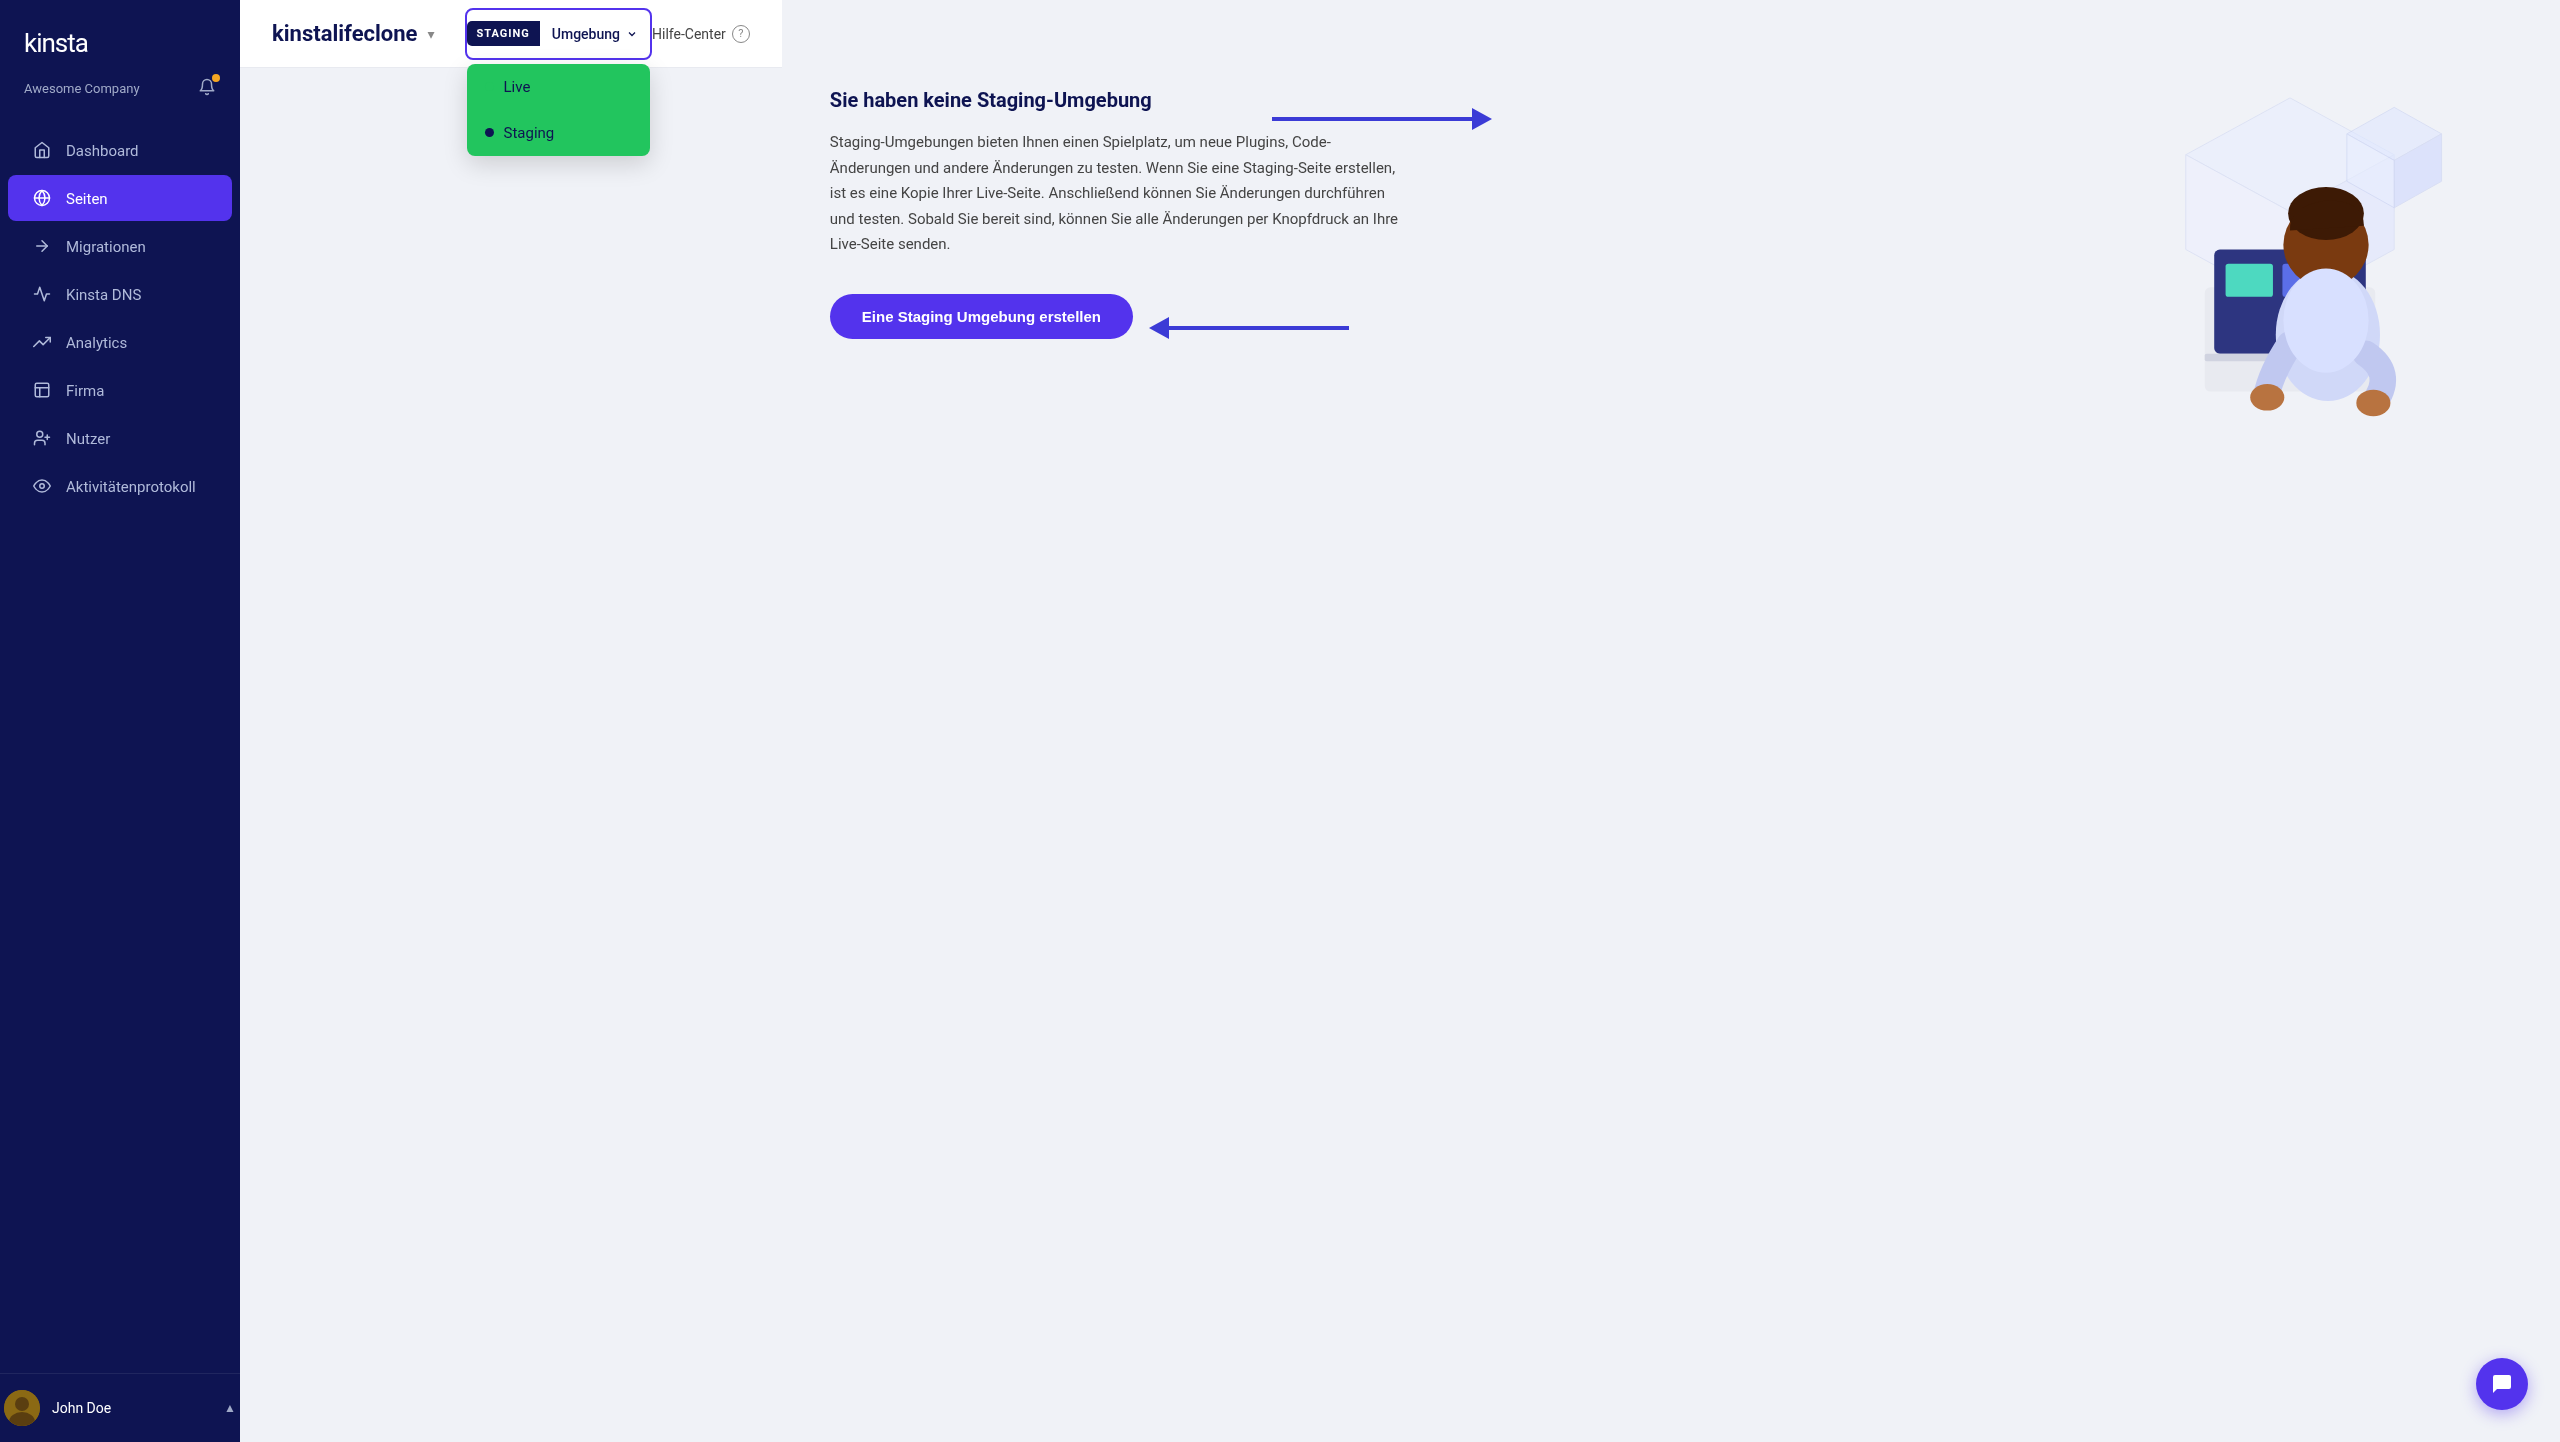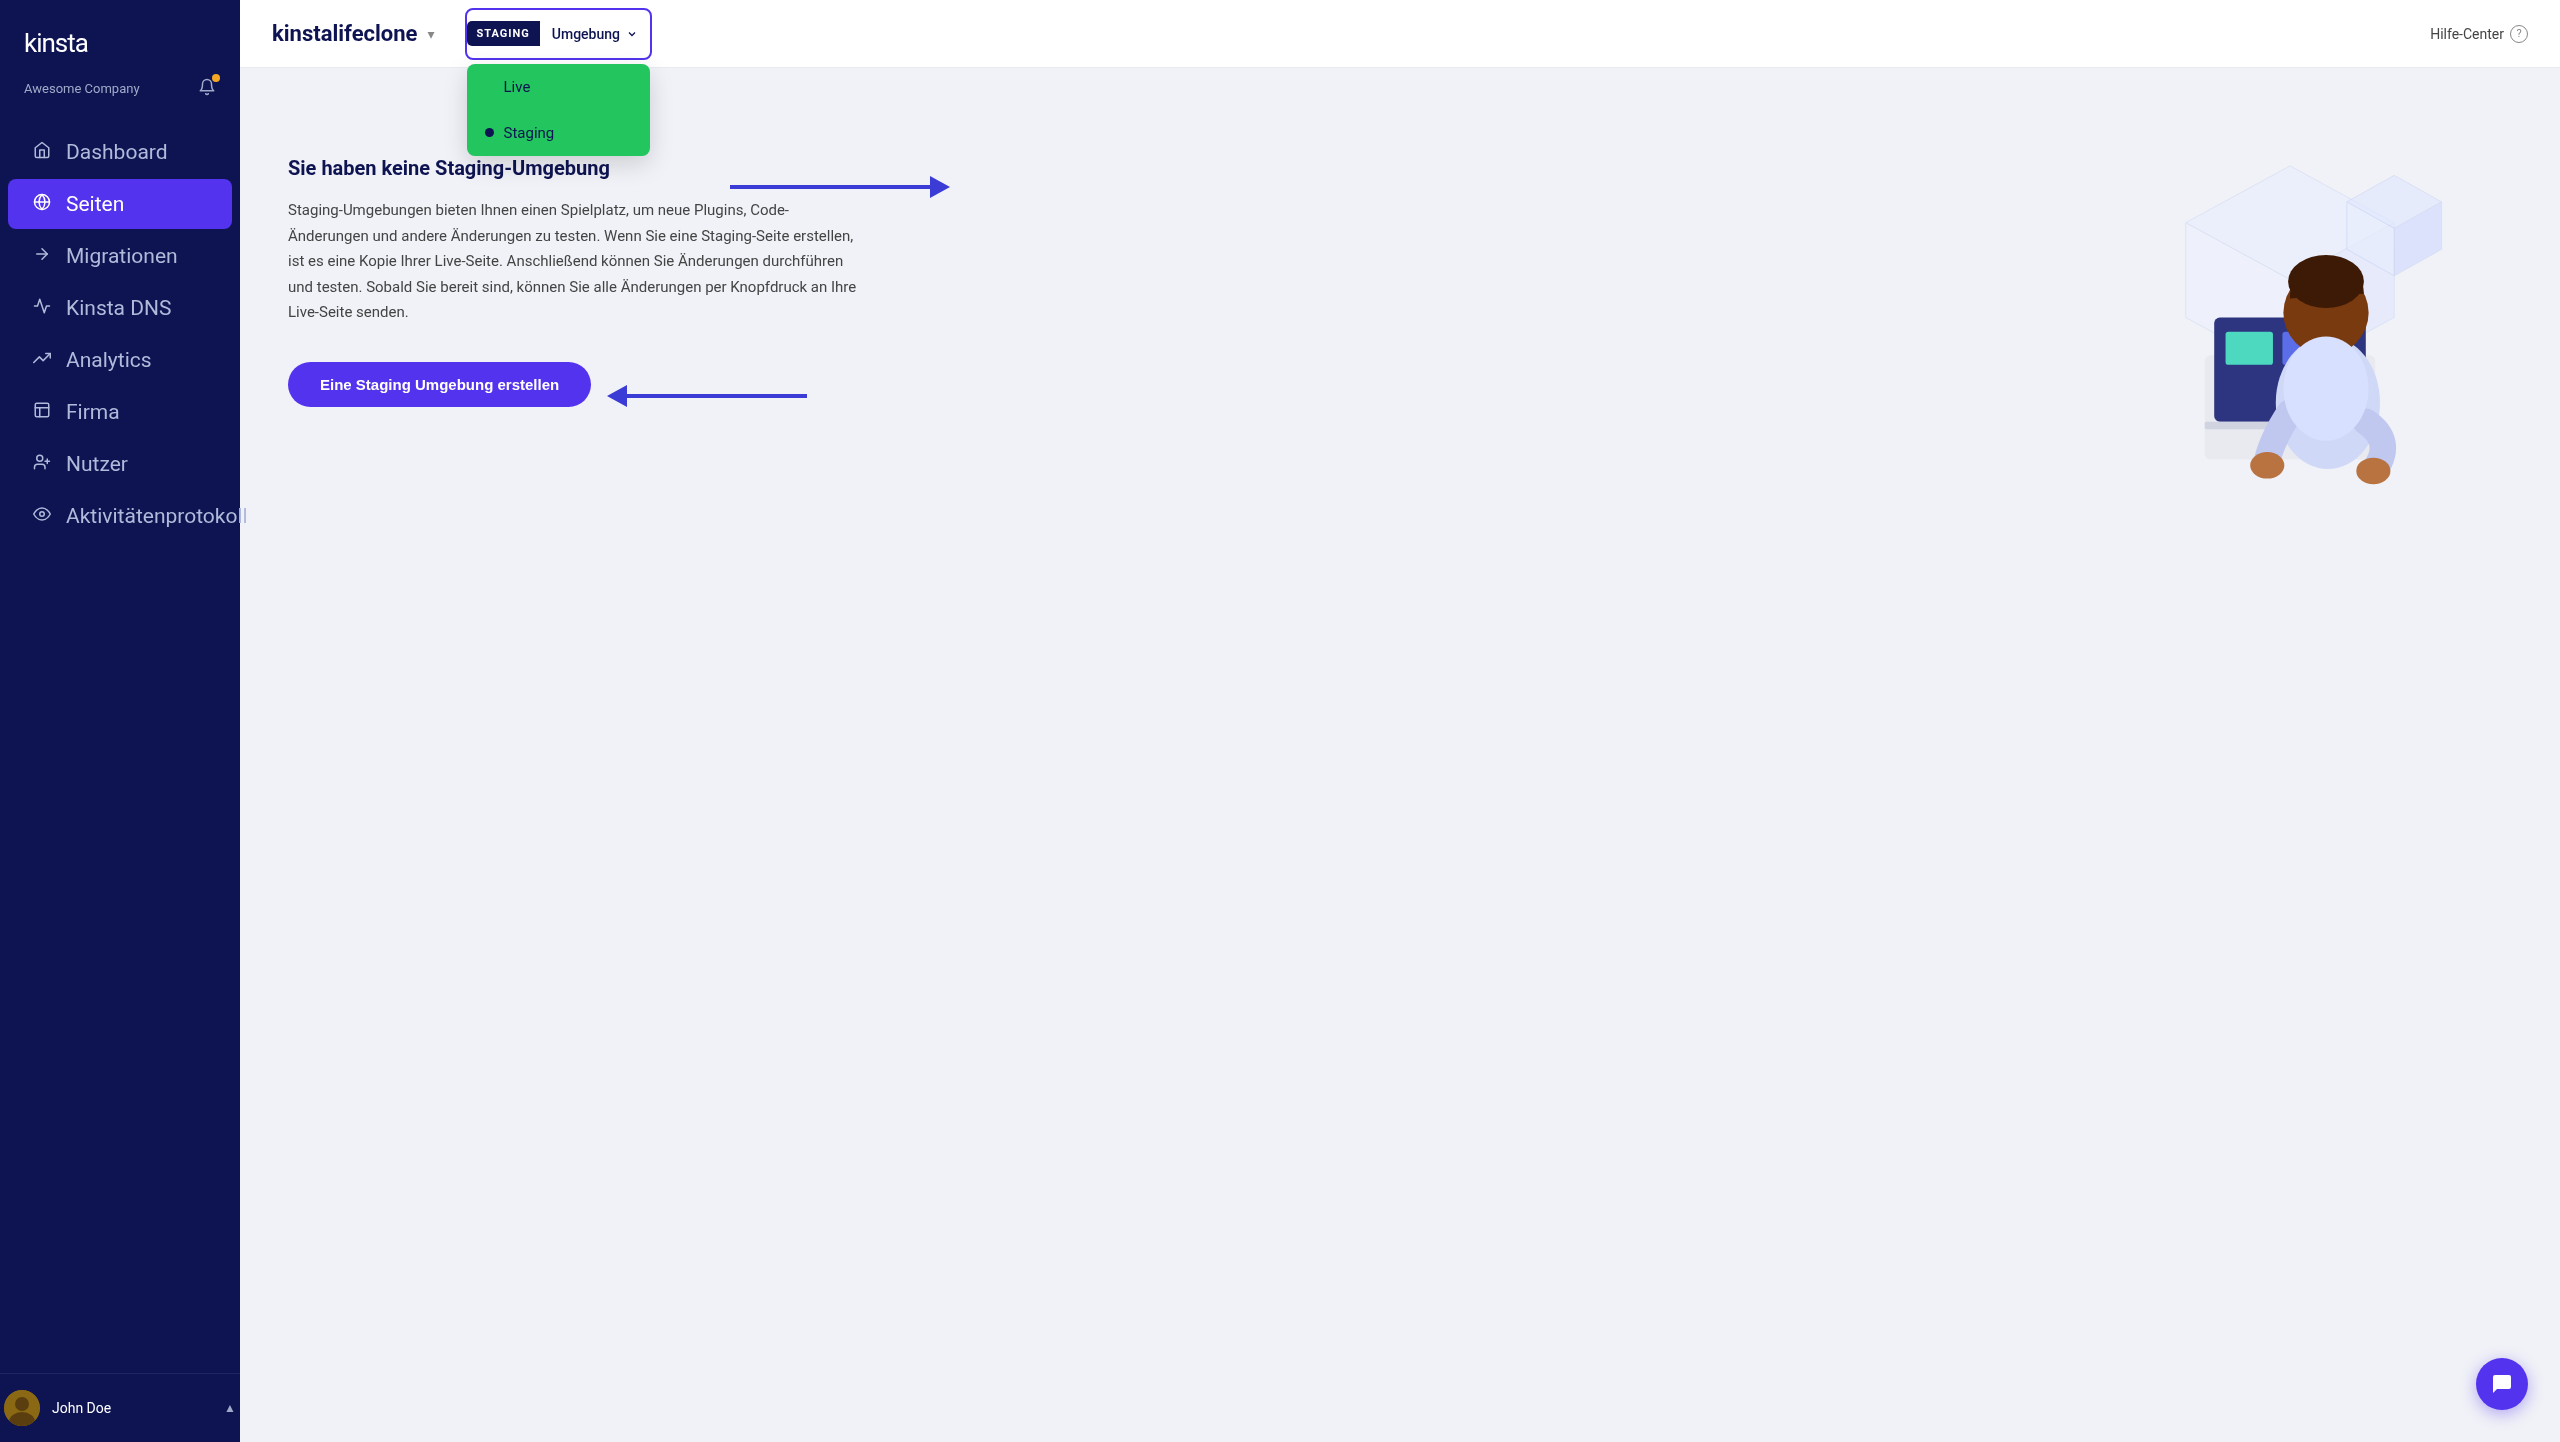--- a/index.html
+++ b/index.html
@@ -48,24 +48,24 @@
       height: 8px;
       background: #f5a623;
       border-radius: 50%;
     }
     .sidebar-nav {
       flex: 1;
       padding: 8px 0;
     }
     .nav-item {
       display: flex;
-      align-items: flex-start;
+      align-items: flex-end;
       gap: 14px;
       padding: 13px 24px;
-      font-size: 21px;
+      font-size: 15px;
       color: #b0bada;
       cursor: pointer;
       transition: background 0.15s;
       border-radius: 4px;
       margin: 0 8px 2px;
     }
     .nav-item.active { background: #5333ed; color: #fff; border-radius: 8px; }
     .nav-icon { width: 20px; height: 20px; display: flex; align-items: center; justify-content: center; flex-shrink: 0; }
     .sidebar-footer {
       padding: 16px 4px;
@@ -88,21 +88,21 @@
       color: #fff;
       font-weight: 600;
     }
     .footer-name { font-size: 14px; color: #fff; flex: 1; }
     .footer-chevron { color: #a0aac8; font-size: 12px; }
 
     
     .main {
       flex: 1;
       display: flex;
-      flex-direction: column;
+      flex-direction: row;
       overflow: auto;
       position: relative;
     }
     .top-bar {
       background: #fff;
       padding: 0 32px;
       height: 68px;
       display: flex;
       align-items: center;
       justify-content: space-between;

